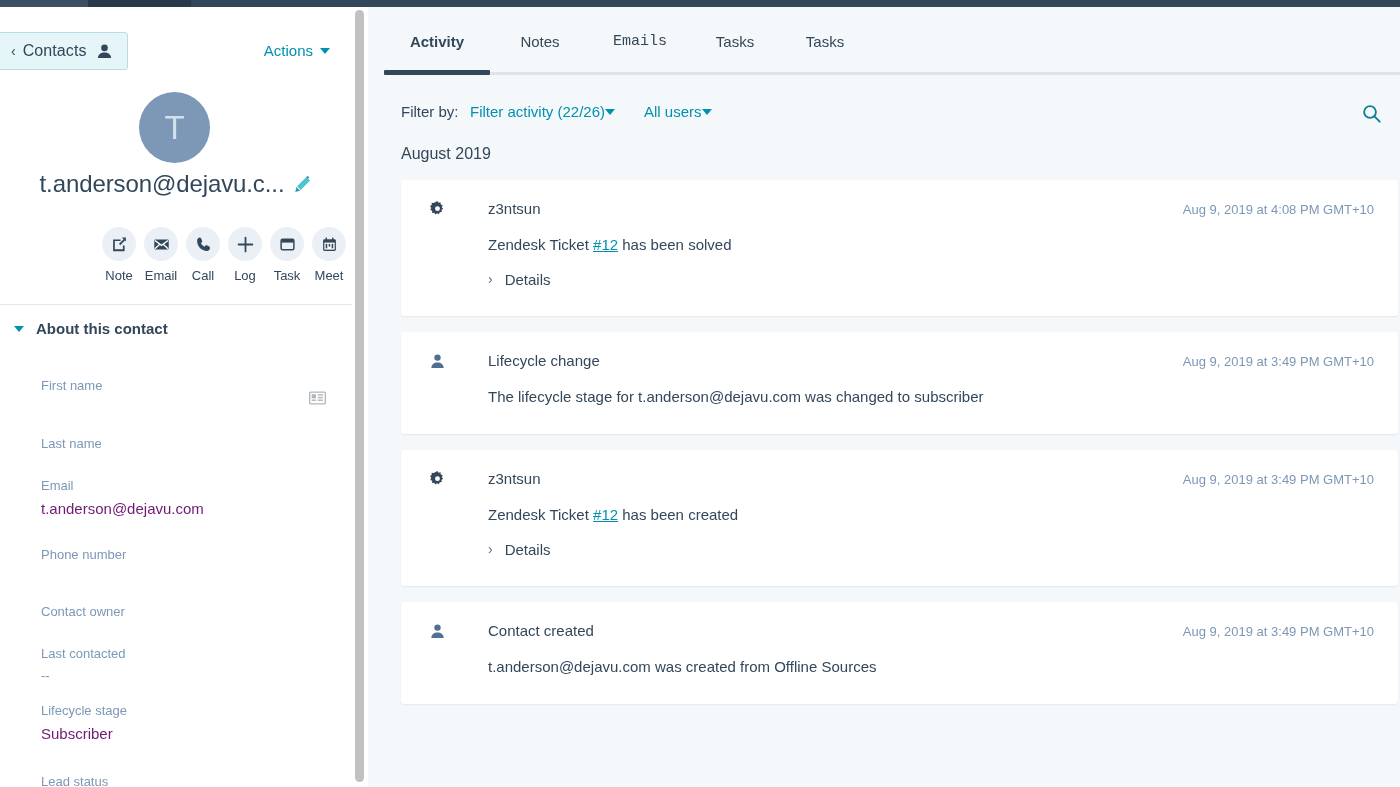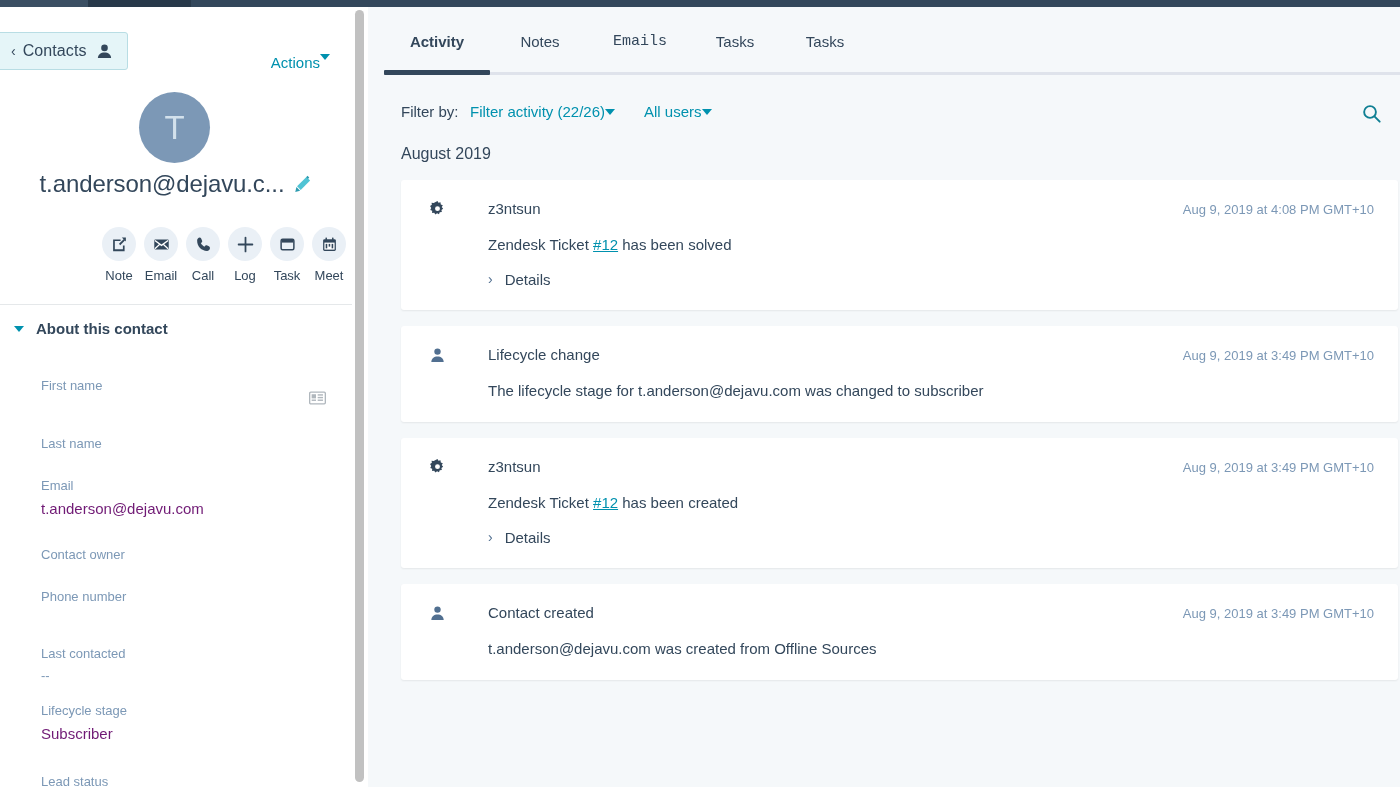--- a/index.html
+++ b/index.html
@@ -96,23 +96,23 @@
     font-size: 16px;
     color: #33475b;
     letter-spacing: .1px;
   }
   .backbtn .pico { display: flex; align-items: center; }
 
   .actions {
     position: absolute;
     top: 35px; right: 22px;
     display: flex;
-    align-items: flex-start;
-    cursor: pointer;
-    margin-top: 12px;
+    align-items: center;
+    gap: 7px;
+    cursor: pointer;
   }
   .actions .alabel {
     font-size: 15px;
     color: #0091ae;
   }
   .caret {
     width: 0; height: 0;
     border-left: 5px solid transparent;
     border-right: 5px solid transparent;
     border-top: 6px solid #0091ae;
@@ -326,21 +326,21 @@
   .cards {
     position: absolute;
     top: 173px; left: 33px;
     width: 997px;
   }
   .card {
     background: #ffffff;
     border-radius: 3px;
     box-shadow: 0 1px 2px rgba(0,0,0,.07);
     box-sizing: border-box;
-    padding: 20px 24px 22px 28px;
+    padding: 20px 24px 28px 28px;
     margin-bottom: 16px;
     position: relative;
   }
   .card .crow {
     display: flex;
     align-items: flex-start;
   }
   .cicon {
     width: 24px;
     flex: 0 0 24px;
@@ -531,26 +531,26 @@
 
       <div class="field f-last">
         <div class="flabel">Last name</div>
       </div>
 
       <div class="field f-email">
         <div class="flabel">Email</div>
         <div class="fvalue">t.anderson@dejavu.com</div>
       </div>
 
+      <div class="field f-phone">
+        <div class="flabel">Phone number</div>
+      </div>
+
       <div class="field f-owner">
         <div class="flabel">Contact owner</div>
-      </div>
-
-      <div class="field f-phone">
-        <div class="flabel">Phone number</div>
       </div>
 
       <div class="field f-lastc">
         <div class="flabel">Last contacted</div>
         <div class="fvalue dim">--</div>
       </div>
 
       <div class="field f-life">
         <div class="flabel">Lifecycle stage</div>
         <div class="fvalue">Subscriber</div>

